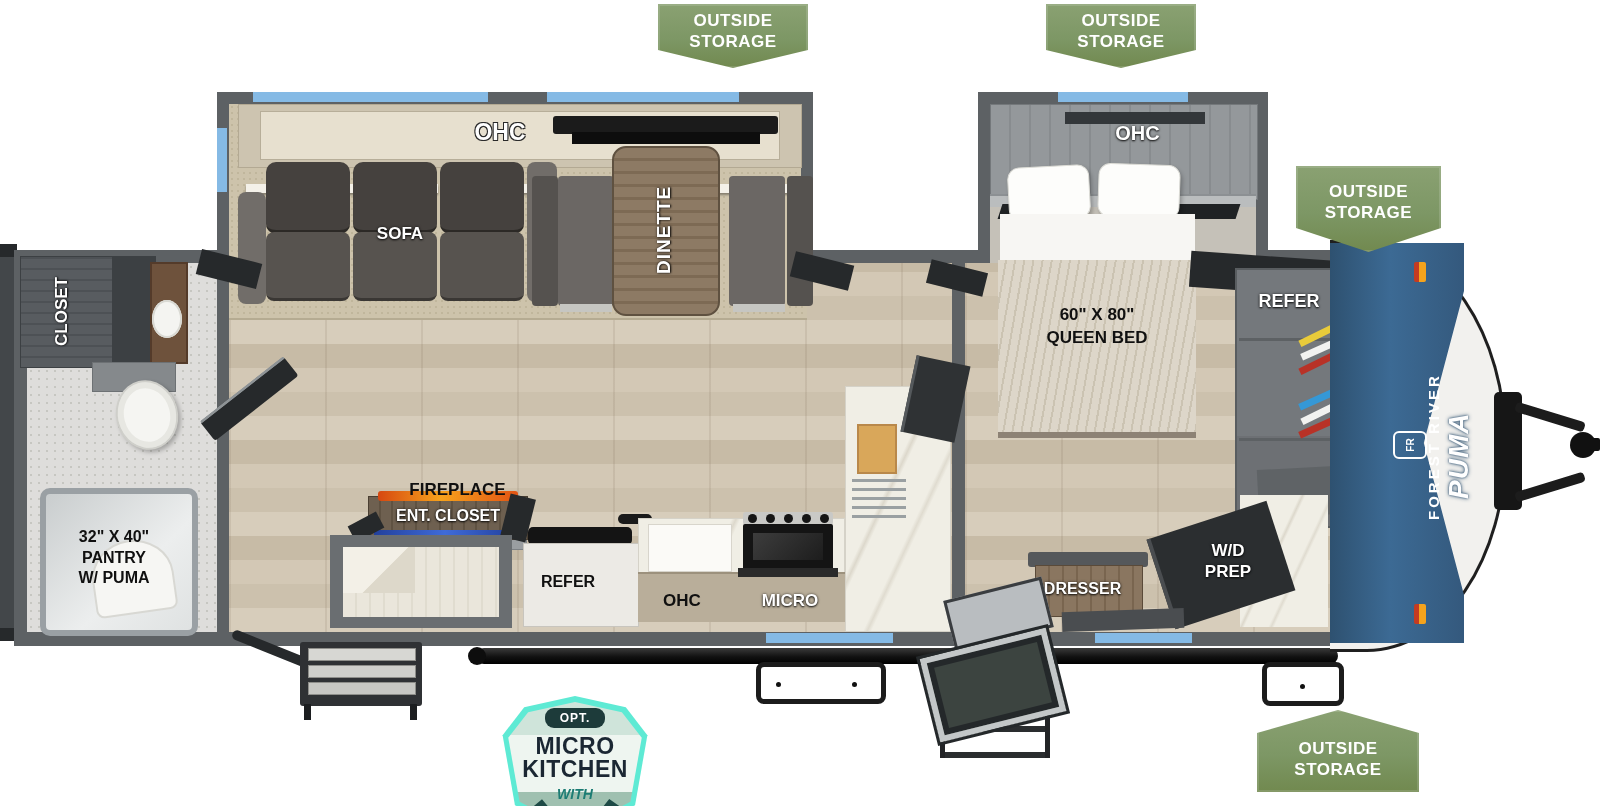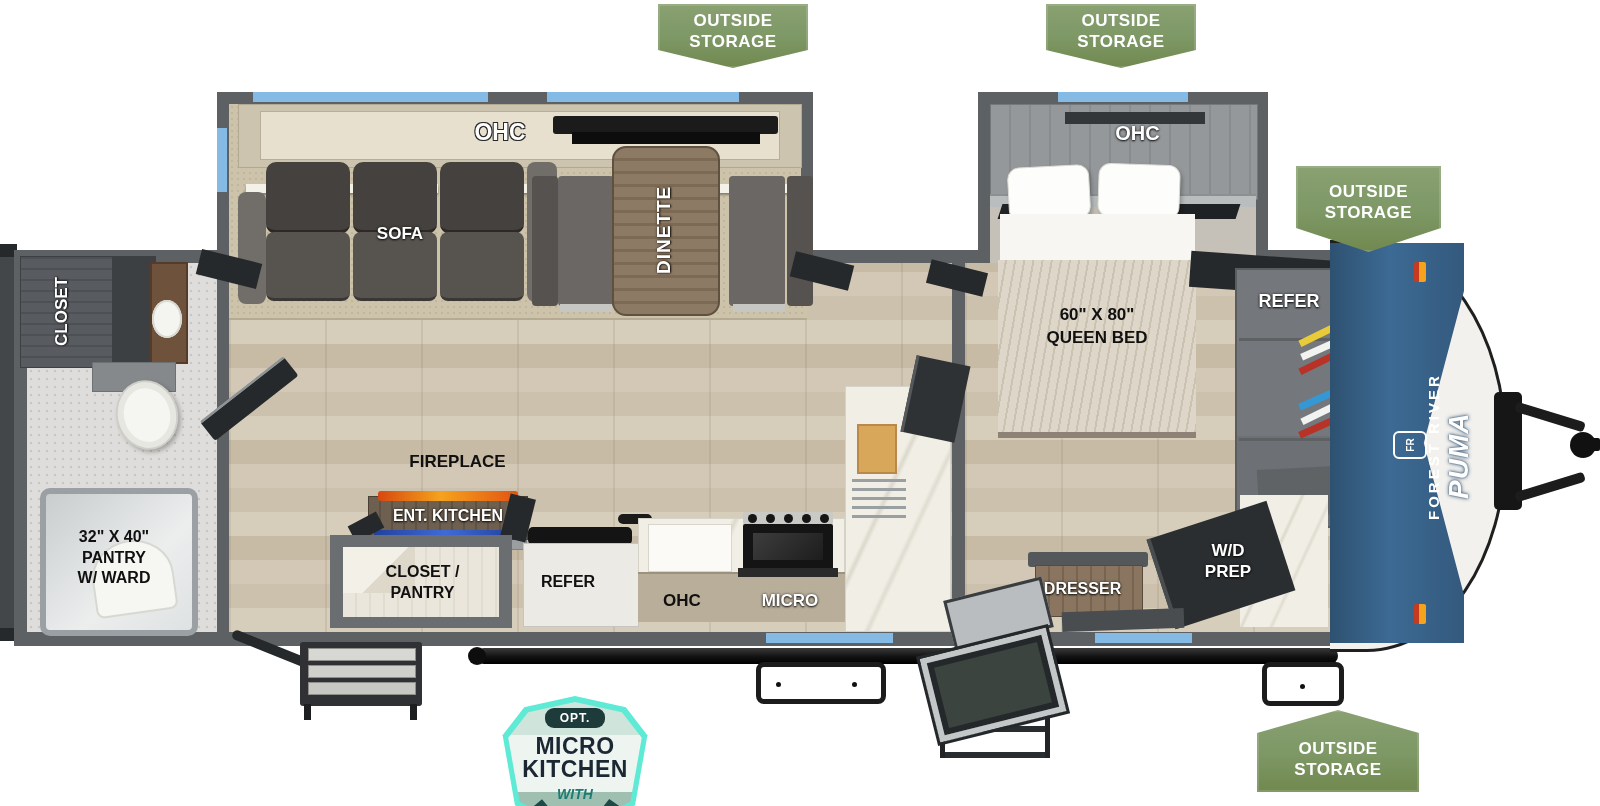--- a/index.html
+++ b/index.html
@@ -119,44 +119,38 @@
   <div class="a" style="left:152px;top:300px;width:30px;height:38px;background:#f4f4f1;border-radius:50%;box-shadow:inset 0 0 0 2px #d9d9d3;"></div>
   <div class="a" style="left:92px;top:362px;width:82px;height:28px;background:#85898c;border:1px solid #6d7174;"></div>
   <div class="a" style="left:116px;top:380px;width:58px;height:66px;background:#f5f5f2;border:2px solid #cfcfca;border-radius:50%;transform:rotate(-14deg);box-shadow:inset 0 0 0 6px #e7e7e2, 2px 3px 4px rgba(0,0,0,.25);"></div>
 
   <div class="a" style="left:40px;top:488px;width:146px;height:136px;border:6px solid #9aa0a4;border-radius:10px;background:linear-gradient(135deg,#c9cdce,#eceeee 60%,#dfe2e2);"></div>
   <div class="a" style="left:92px;top:540px;width:78px;height:70px;background:#f6f6f3;border:2px solid #d8d8d3;border-radius:50% 50% 8px 8px;transform:rotate(-8deg);"></div>
   <div class="a ctr lb" style="left:48px;top:512px;width:132px;height:92px;font-size:16px;line-height:1.3;">
     <div>
         <span style="display:block;">32" X 40"</span>
         <span style="display:block;">PANTRY</span>
-        <span style="display:block;">W/ WARD</span>
+        <span style="display:block;">W/ PUMA</span>
       </div>
   </div>
 
   <div class="a" style="left:196px;top:386px;width:106px;height:22px;background:#26292b;border-top:3px solid #8e9396;border-radius:3px;transform:rotate(-38deg);"></div>
 
   <div class="a" style="left:355px;top:528px;width:170px;height:20px;background:#9a9ea1;border:1px solid #7d8184;"></div>
   <div class="a" style="left:368px;top:496px;width:158px;height:42px;background:repeating-linear-gradient(90deg,#6e6050 0 10px,#5f5242 10px 12px);border:1px solid #4a3f32;"></div>
   <div class="a" style="left:378px;top:491px;width:140px;height:10px;background:linear-gradient(90deg,#d64810,#f6a21c 45%,#e25313);border-radius:3px;"></div>
-  <div class="a ctr lw" style="left:378px;top:504px;width:140px;height:24px;font-size:16px;">ENT. KITCHEN</div>
+  <div class="a ctr lw" style="left:378px;top:504px;width:140px;height:24px;font-size:16px;">ENT. CLOSET</div>
   <div class="a" style="left:374px;top:530px;width:142px;height:9px;background:linear-gradient(90deg,#22409c,#3f6bd8 50%,#22409c);border-radius:3px;"></div>
   <div class="a blk" style="left:350px;top:518px;width:32px;height:18px;transform:rotate(-28deg);"></div>
   <div class="a blk" style="left:505px;top:496px;width:26px;height:44px;transform:rotate(14deg);"></div>
-  <div class="a ctr lb" style="left:385px;top:452px;width:145px;height:20px;font-size:17px;">FIREPLACE</div>
+  <div class="a ctr lb" style="left:385px;top:480px;width:145px;height:20px;font-size:17px;">FIREPLACE</div>
 
   <div class="a" style="left:330px;top:535px;width:182px;height:93px;background:#6a6e71;"></div>
   <div class="a whitewash" style="left:343px;top:547px;width:156px;height:70px;"></div>
   <div class="a" style="left:343px;top:547px;width:72px;height:46px;background:linear-gradient(135deg,#f3f0e7 55%,#ddd8ca 56%);"></div>
-  <div class="a ctr lb" style="left:355px;top:560px;width:135px;height:46px;font-size:16px;line-height:1.3;">
-    <div>
-        <span style="display:block;">CLOSET /</span>
-        <span style="display:block;">PANTRY</span>
-      </div>
-  </div>
 
   <div class="a" style="left:528px;top:527px;width:104px;height:18px;background:#141414;border-radius:5px;"></div>
   <div class="a" style="left:523px;top:543px;width:114px;height:82px;background:#eceae5;border:1px solid #c8c5be;"></div>
   <div class="a ctr lb" style="left:531px;top:572px;width:74px;height:20px;font-size:16px;">REFER</div>
 
   <div class="a" style="left:618px;top:514px;width:34px;height:10px;background:#1a1a1a;border-radius:5px;"></div>
   <div class="a marble" style="left:638px;top:518px;width:205px;height:56px;border:1px solid #d5d2c8;"></div>
   <div class="a" style="left:648px;top:524px;width:82px;height:46px;background:#fbfaf7;border:1px solid #d8d5cc;"></div>
   <div class="a" style="left:638px;top:572px;width:212px;height:48px;background:#b9ae9a;border-top:2px solid #9c917d;border-top:2px solid #9c917d;"></div>
   <div class="a ctr lb" style="left:652px;top:590px;width:60px;height:22px;font-size:17px;">OHC</div>

